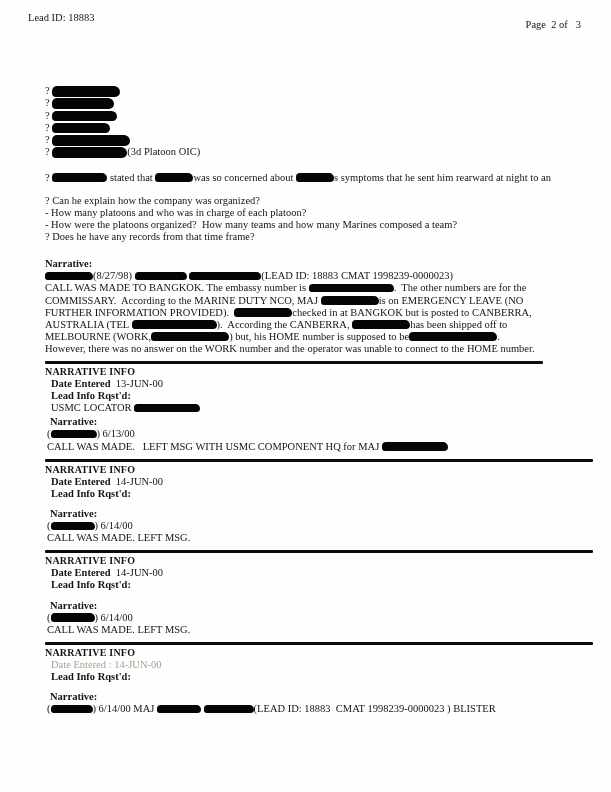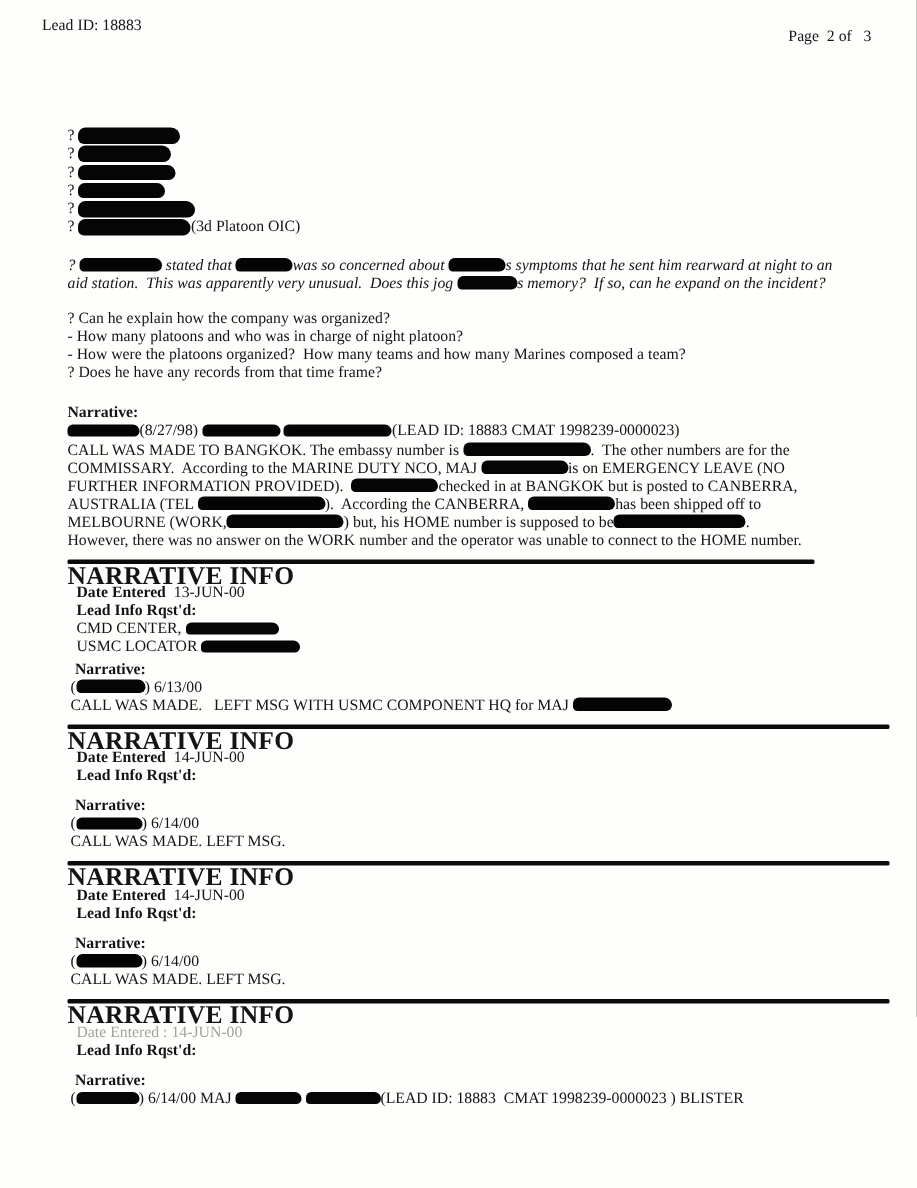--- a/index.html
+++ b/index.html
@@ -8,26 +8,26 @@
     background:var(--paper,#fefefd);
     color:var(--ink,#141414);
     font-family:"Liberation Serif","DejaVu Serif",serif;
   }
   .header{display:flex;justify-content:space-between;align-items:flex-start;
     padding:12px 30px 0 28px;font-size:10.5px;}
   .header .pageno{margin-top:7px;white-space:pre;}
   .docbody{padding:55px 34px 0 45px;font-size:10.5px;line-height:12.1px;}
   .line{white-space:pre;min-height:12.1px;}
   .b{font-weight:bold;}
-  .heading{font-weight:bold;letter-spacing:.2px;font-size:17px;}
+  .heading{font-weight:bold;letter-spacing:.2px;font-size:10px;}
   .redaction{display:inline-block;height:8.5px;background:var(--redact,#000);
     border-radius:4px 5px 4px 3px;vertical-align:-1px;}
   .names .redaction{height:10.5px;border-radius:5px 6px 5px 4px;vertical-align:-2.5px;}
   .names .line{height:12.3px;}
-  [data-block="incident-question"]{margin-top:13px;font-style:italic;}
+  [data-block="incident-question"]{margin-top:13px;}
   [data-block="organization-questions"]{margin-top:11px;}
   [data-block="records-question"]{margin-top:0;}
   [data-block="main-narrative"]{margin-top:15px;}
   .section .rule{height:3px;background:#0b0b0b;margin:6px 0 2px;border-radius:1px;
     width:calc(100% + 16px);}
   .section[data-name="narrative-info-1"] .rule{width:498px;}
   .section .field{padding-left:6px;}
   .section .nline{padding-left:2px;}
   .section .nlabel{padding-left:5px;font-weight:bold;}
   .faded{color:var(--faded,#a3a19b);filter:blur(.4px);}
@@ -44,46 +44,44 @@
       <div class="block names" data-block="name-list" data-name="name-list">
         <div class="line" data-name="text-line"><span class="t" data-name="text-segment">? </span><span class="redaction" data-name="redaction-bar" style="width: 68px;"></span></div>
         <div class="line" data-name="text-line"><span class="t" data-name="text-segment">? </span><span class="redaction" data-name="redaction-bar" style="width: 62px;"></span></div>
         <div class="line" data-name="text-line"><span class="t" data-name="text-segment">? </span><span class="redaction" data-name="redaction-bar" style="width: 65px;"></span></div>
         <div class="line" data-name="text-line"><span class="t" data-name="text-segment">? </span><span class="redaction" data-name="redaction-bar" style="width: 58px;"></span></div>
         <div class="line" data-name="text-line"><span class="t" data-name="text-segment">? </span><span class="redaction" data-name="redaction-bar" style="width: 78px;"></span></div>
         <div class="line" data-name="text-line"><span class="t" data-name="text-segment">? </span><span class="redaction" data-name="redaction-bar" style="width: 75px;"></span><span class="t" data-name="text-segment">(3d Platoon OIC)</span></div>
       </div>
       <div class="block para" data-block="incident-question" data-name="incident-question">
         <div class="line" data-name="text-line"><span class="t" data-name="text-segment">? </span><span class="redaction" data-name="redaction-bar" style="width: 55px;"></span><span class="t" data-name="text-segment"> stated that </span><span class="redaction" data-name="redaction-bar" style="width: 38px;"></span><span class="t" data-name="text-segment">was so concerned about </span><span class="redaction" data-name="redaction-bar" style="width: 38px;"></span><span class="t" data-name="text-segment">s symptoms that he sent him rearward at night to an</span></div>
-        <div class="line" data-name="text-line"><span class="t" data-name="text-segment">aid station.  This was apparently very unusual.  Does this jog </span><span class="redaction" data-name="redaction-bar" style="width: 40px;"></span><span class="t" data-name="text-segment">s memory?  If so, can he expand on the incident?</span></div>
       </div>
       <div class="block para" data-block="organization-questions" data-name="organization-questions">
         <div class="line" data-name="text-line"><span class="t" data-name="text-segment">? Can he explain how the company was organized?</span></div>
-        <div class="line" data-name="text-line"><span class="t" data-name="text-segment">- How many platoons and who was in charge of night platoon?</span></div>
+        <div class="line" data-name="text-line"><span class="t" data-name="text-segment">- How many platoons and who was in charge of each platoon?</span></div>
         <div class="line" data-name="text-line"><span class="t" data-name="text-segment">- How were the platoons organized?  How many teams and how many Marines composed a team?</span></div>
       </div>
       <div class="block para" data-block="records-question" data-name="records-question">
         <div class="line" data-name="text-line"><span class="t" data-name="text-segment">? Does he have any records from that time frame?</span></div>
       </div>
       <div class="block para" data-block="main-narrative" data-name="main-narrative">
         <div class="line" data-name="text-line"><span class="t b" data-name="text-segment">Narrative:</span></div>
         <div class="line" data-name="text-line"><span class="redaction" data-name="redaction-bar" style="width: 48px;"></span><span class="t" data-name="text-segment">(8/27/98) </span><span class="redaction" data-name="redaction-bar" style="width: 52px;"></span><span class="t" data-name="text-segment"> </span><span class="redaction" data-name="redaction-bar" style="width: 72px;"></span><span class="t" data-name="text-segment">(LEAD ID: 18883 CMAT 1998239-0000023)</span></div>
         <div class="line" data-name="text-line"><span class="t" data-name="text-segment">CALL WAS MADE TO BANGKOK. The embassy number is </span><span class="redaction" data-name="redaction-bar" style="width: 85px;"></span><span class="t" data-name="text-segment">.  The other numbers are for the</span></div>
         <div class="line" data-name="text-line"><span class="t" data-name="text-segment">COMMISSARY.  According to the MARINE DUTY NCO, MAJ </span><span class="redaction" data-name="redaction-bar" style="width: 58px;"></span><span class="t" data-name="text-segment">is on EMERGENCY LEAVE (NO</span></div>
         <div class="line" data-name="text-line"><span class="t" data-name="text-segment">FURTHER INFORMATION PROVIDED).  </span><span class="redaction" data-name="redaction-bar" style="width: 58px;"></span><span class="t" data-name="text-segment">checked in at BANGKOK but is posted to CANBERRA,</span></div>
         <div class="line" data-name="text-line"><span class="t" data-name="text-segment">AUSTRALIA (TEL </span><span class="redaction" data-name="redaction-bar" style="width: 85px;"></span><span class="t" data-name="text-segment">).  According the CANBERRA, </span><span class="redaction" data-name="redaction-bar" style="width: 58px;"></span><span class="t" data-name="text-segment">has been shipped off to</span></div>
         <div class="line" data-name="text-line"><span class="t" data-name="text-segment">MELBOURNE (WORK,</span><span class="redaction" data-name="redaction-bar" style="width: 78px;"></span><span class="t" data-name="text-segment">) but, his HOME number is supposed to be</span><span class="redaction" data-name="redaction-bar" style="width: 88px;"></span><span class="t" data-name="text-segment">.</span></div>
         <div class="line" data-name="text-line"><span class="t" data-name="text-segment">However, there was no answer on the WORK number and the operator was unable to connect to the HOME number.</span></div>
       </div>
       <div class="section" data-name="narrative-info-1">
         <div class="rule" data-name="section-rule"></div>
         <div class="line heading" data-name="section-heading">NARRATIVE INFO</div>
         <div class="line field" data-name="field-line"><span class="t b" data-name="text-segment">Date Entered</span><span class="t" data-name="text-segment">  13-JUN-00</span></div>
         <div class="line field" data-name="field-line"><span class="t b" data-name="text-segment">Lead Info Rqst'd:</span></div>
-        <div class="line field" data-name="field-line"><span class="t" data-name="text-segment">CMD CENTER, </span><span class="redaction" data-name="redaction-bar" style="width: 62px;"></span></div>
         <div class="line field" data-name="field-line"><span class="t" data-name="text-segment">USMC LOCATOR </span><span class="redaction" data-name="redaction-bar" style="width: 66px;"></span></div>
         <div class="line nlabel" data-name="narrative-label" style="margin-top: 2px;">Narrative:</div>
         <div class="line nline" data-name="narrative-line"><span class="t" data-name="text-segment">(</span><span class="redaction" data-name="redaction-bar" style="width: 46px;"></span><span class="t" data-name="text-segment">) 6/13/00</span></div>
         <div class="line nline" data-name="narrative-line"><span class="t" data-name="text-segment">CALL WAS MADE.   LEFT MSG WITH USMC COMPONENT HQ for MAJ </span><span class="redaction" data-name="redaction-bar" style="width: 66px;"></span></div>
       </div>
       <div class="section" data-name="narrative-info-2">
         <div class="rule" data-name="section-rule"></div>
         <div class="line heading" data-name="section-heading">NARRATIVE INFO</div>
         <div class="line field" data-name="field-line"><span class="t b" data-name="text-segment">Date Entered</span><span class="t" data-name="text-segment">  14-JUN-00</span></div>
         <div class="line field" data-name="field-line"><span class="t b" data-name="text-segment">Lead Info Rqst'd:</span></div>

